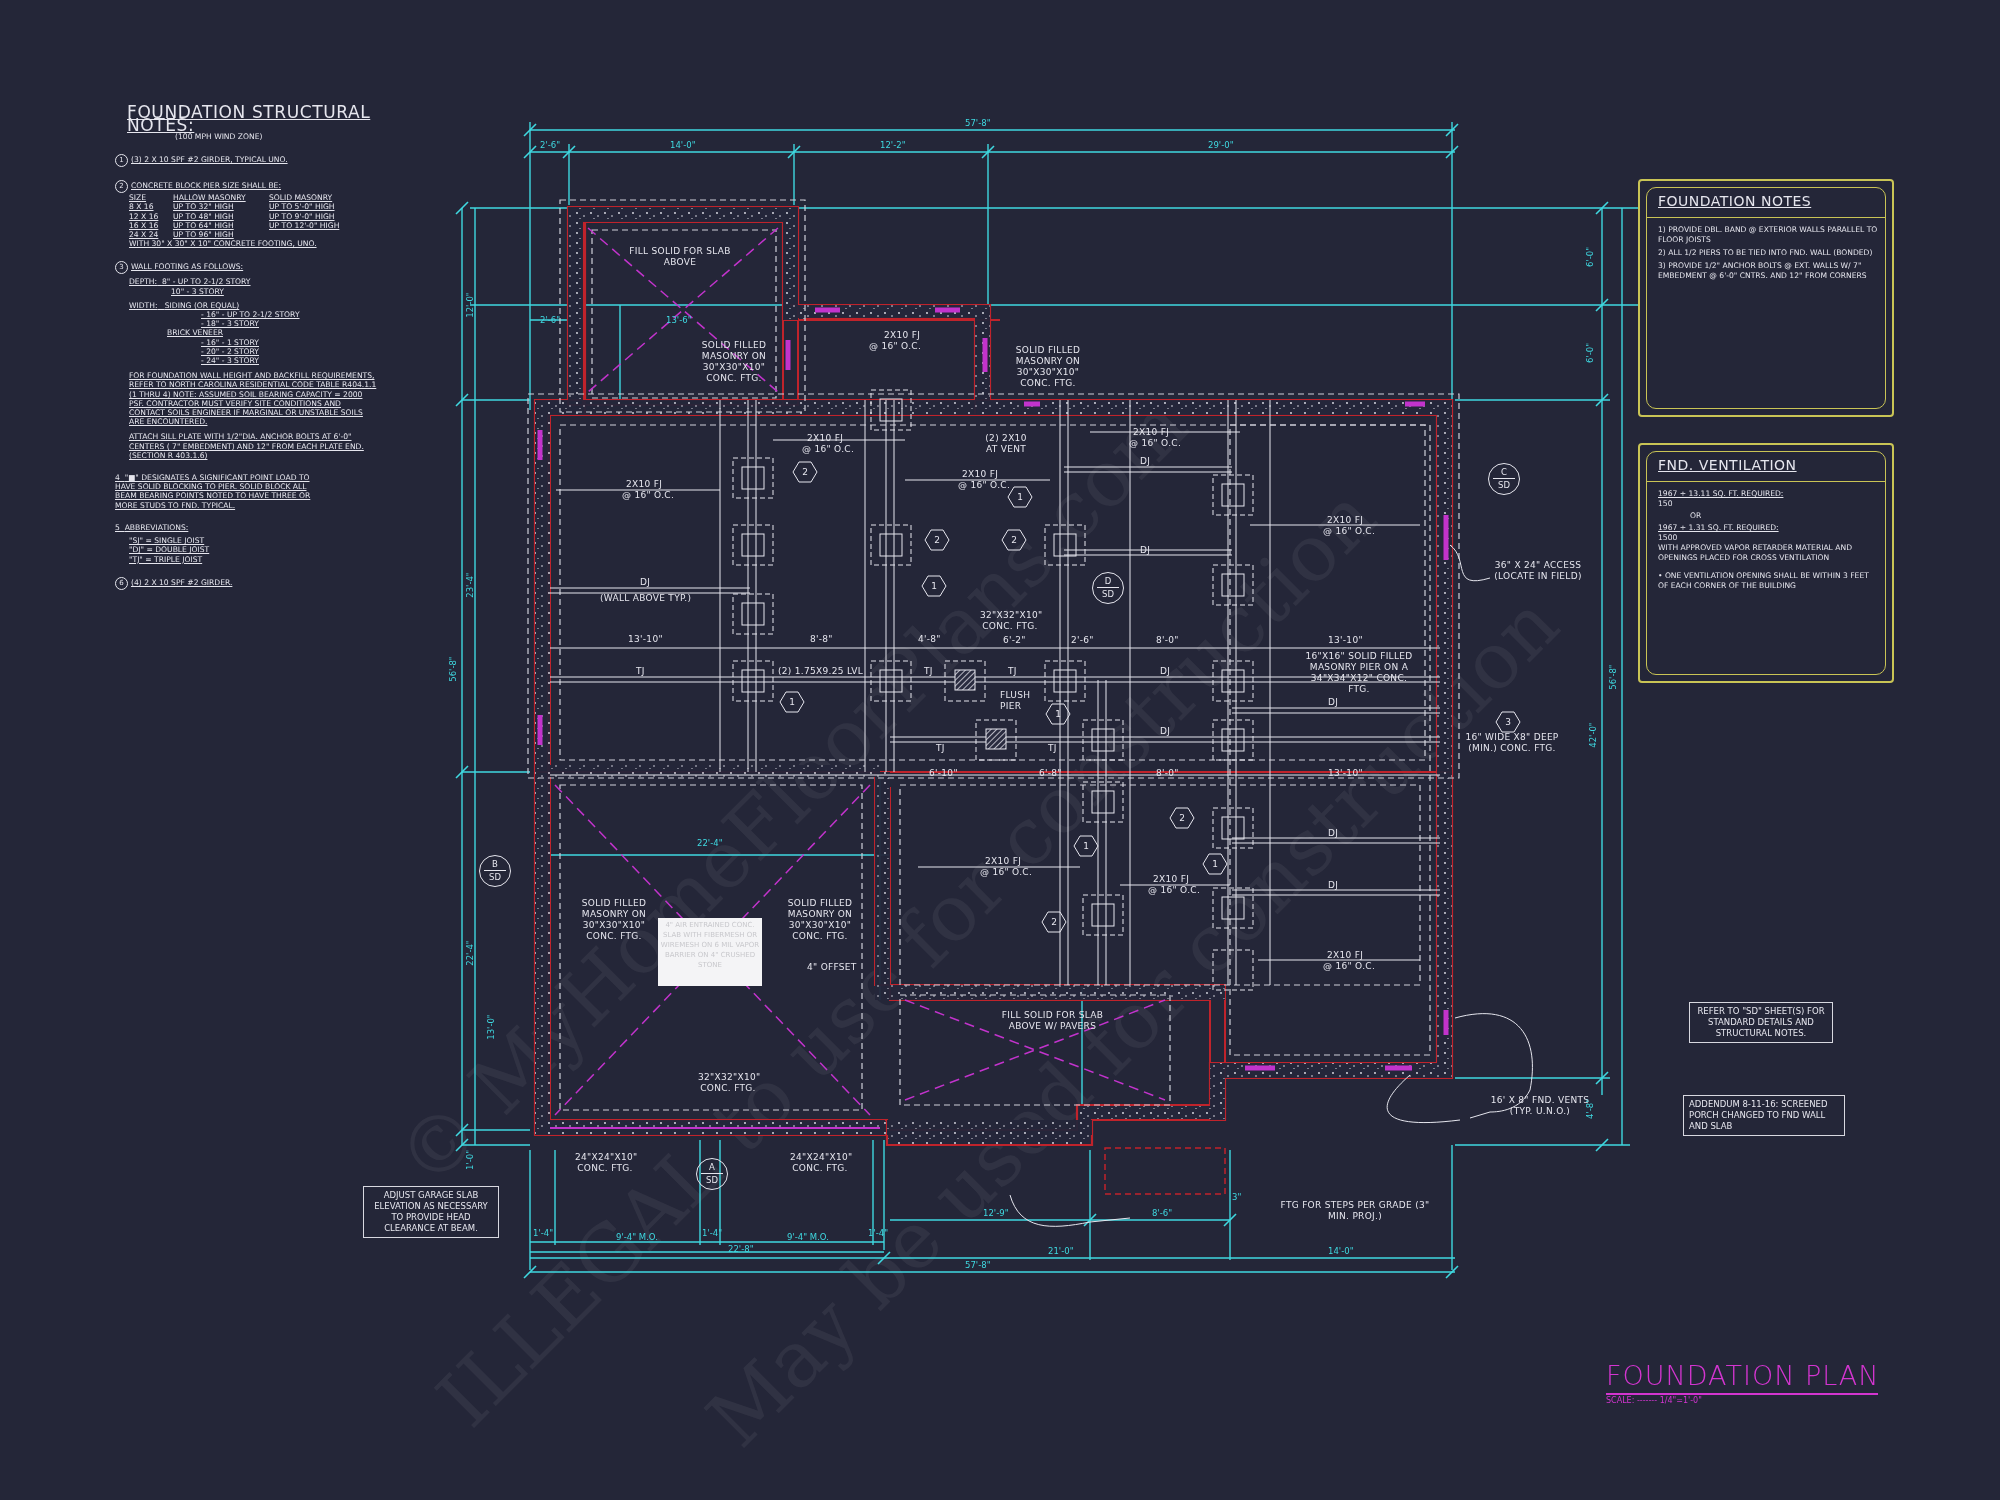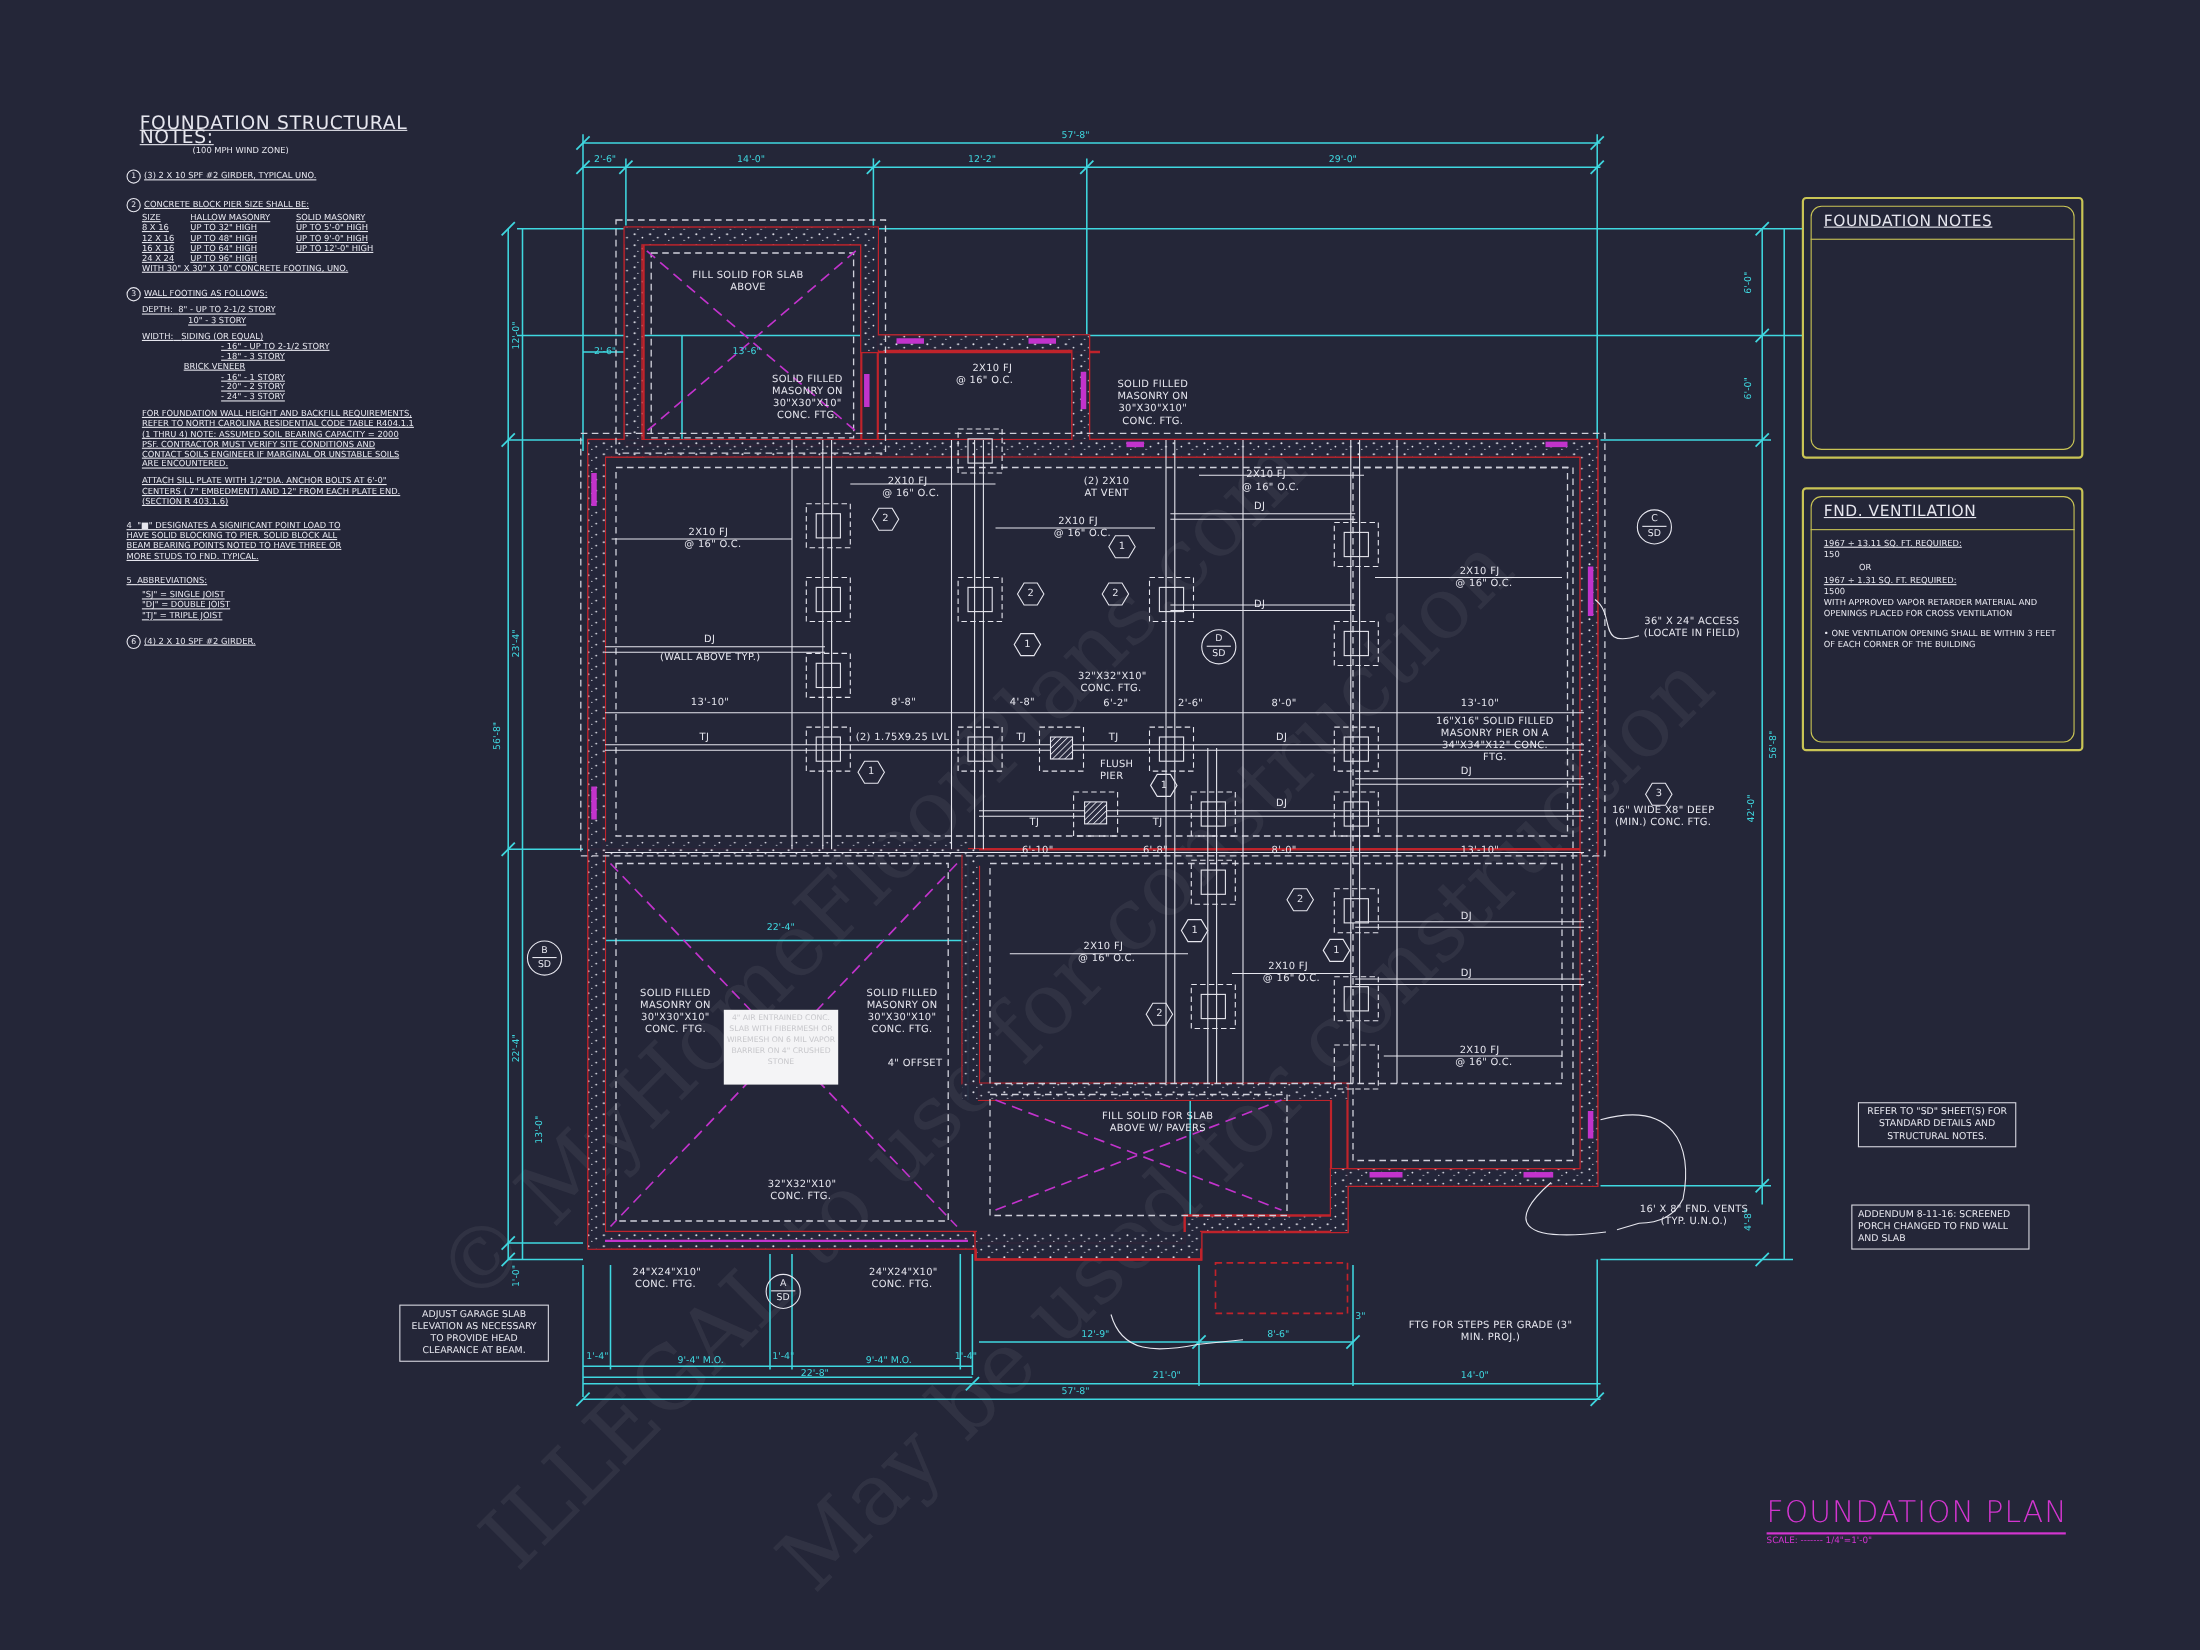--- a/index.html
+++ b/index.html
@@ -349,20 +349,25 @@
     <div class="ind">"DJ" = DOUBLE JOIST</div>
     <div class="ind">"TJ" = TRIPLE JOIST</div>
   </div>
   <div class="item"><span class="num">6</span><span>(4) 2 x 10 SPF #2 GIRDER.</span></div>
 </div>
 
 <div class="box-yel" style="left:1638px;top:179px;width:252px;height:234px;">
   <div class="inner"></div>
       <div class="hdr"></div>
   <div class="h">FOUNDATION NOTES</div>
+  <div class="body">
+    <div style="white-space:normal;margin-bottom:3px;">1) PROVIDE DBL. BAND @ EXTERIOR WALLS PARALLEL TO FLOOR JOISTS</div>
+    <div style="white-space:normal;margin-bottom:3px;">2) ALL 1/2 PIERS TO BE TIED INTO FND. WALL (BONDED)</div>
+    <div style="white-space:normal;">3) PROVIDE 1/2" ANCHOR BOLTS @ EXT. WALLS W/ 7" EMBEDMENT @ 6'-0" CNTRS. AND 12" FROM CORNERS</div>
+  </div>
 </div>
 
 <div class="box-yel" style="left:1638px;top:443px;width:252px;height:236px;">
   <div class="inner"></div>
       <div class="hdr"></div>
   <div class="h">FND. VENTILATION</div>
   <div class="body">
     <div style="text-decoration:underline;">1967 ÷ 13.11 sq. ft. REQUIRED:</div>
     <div>150</div>
     <div style="padding-left:32px;margin:2px 0;">OR</div>

